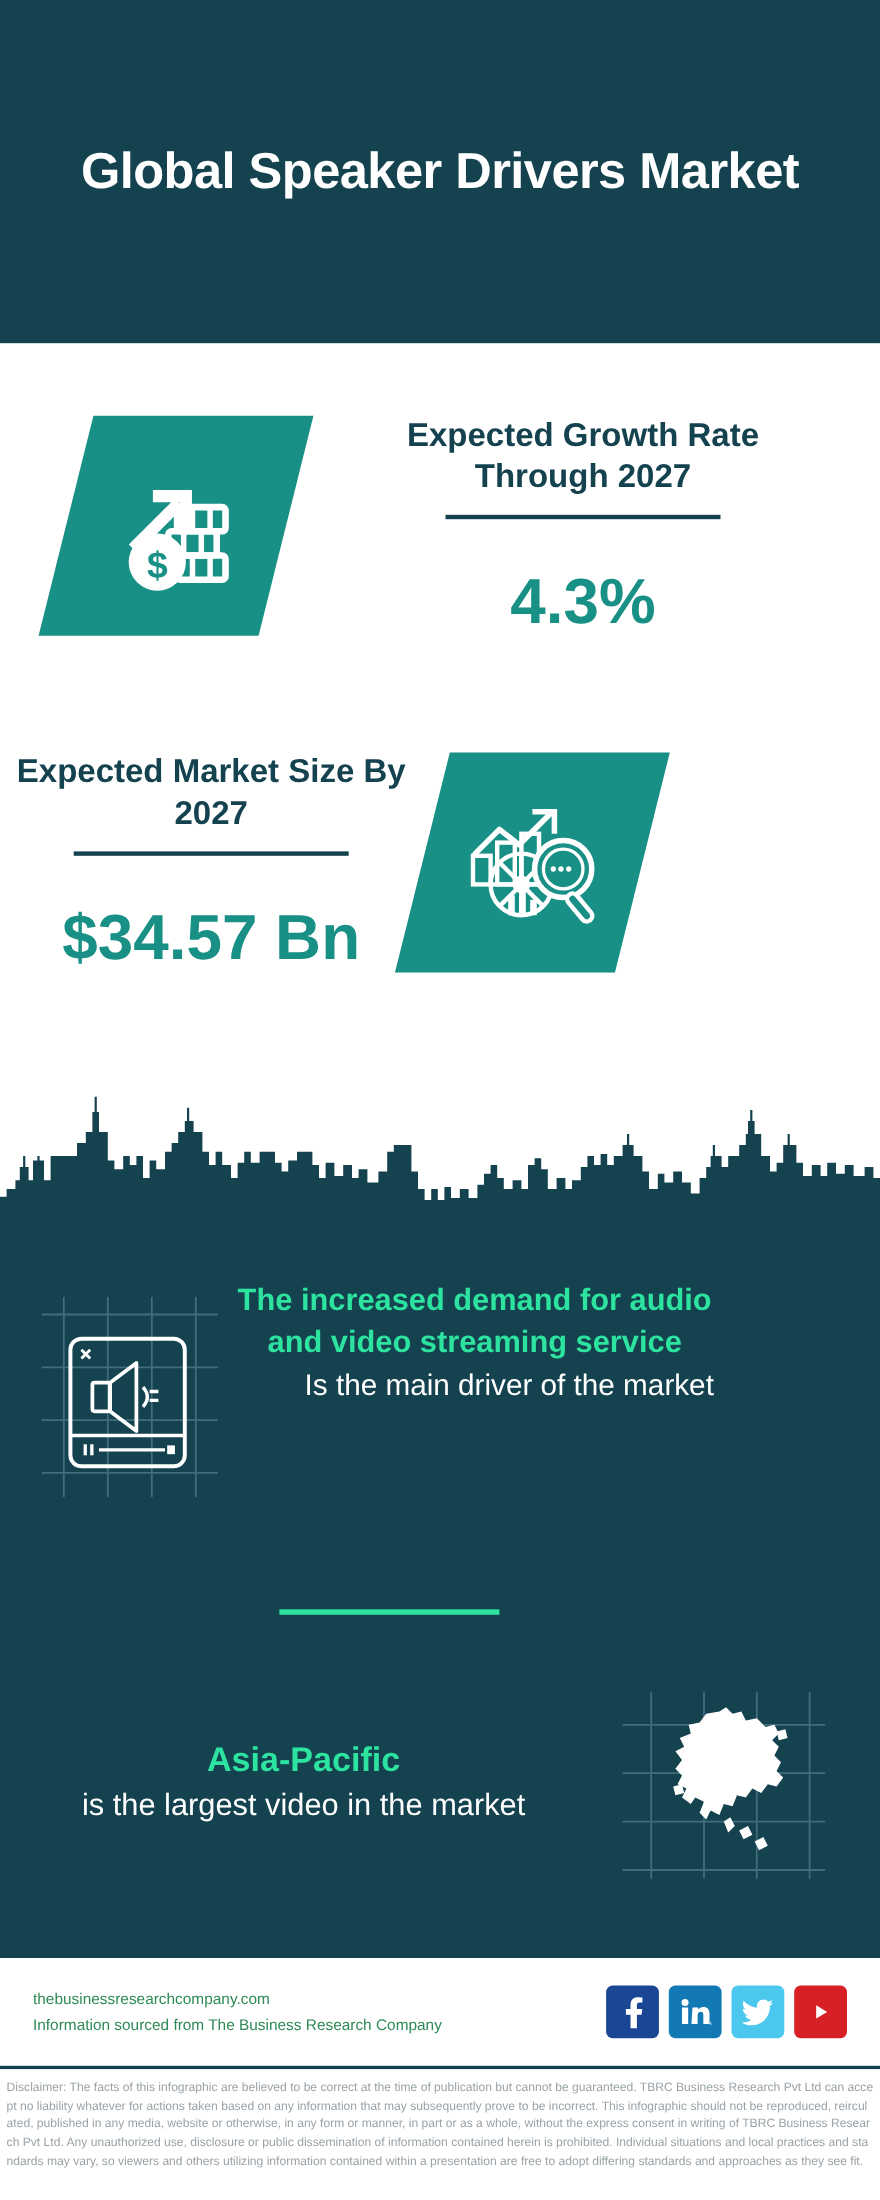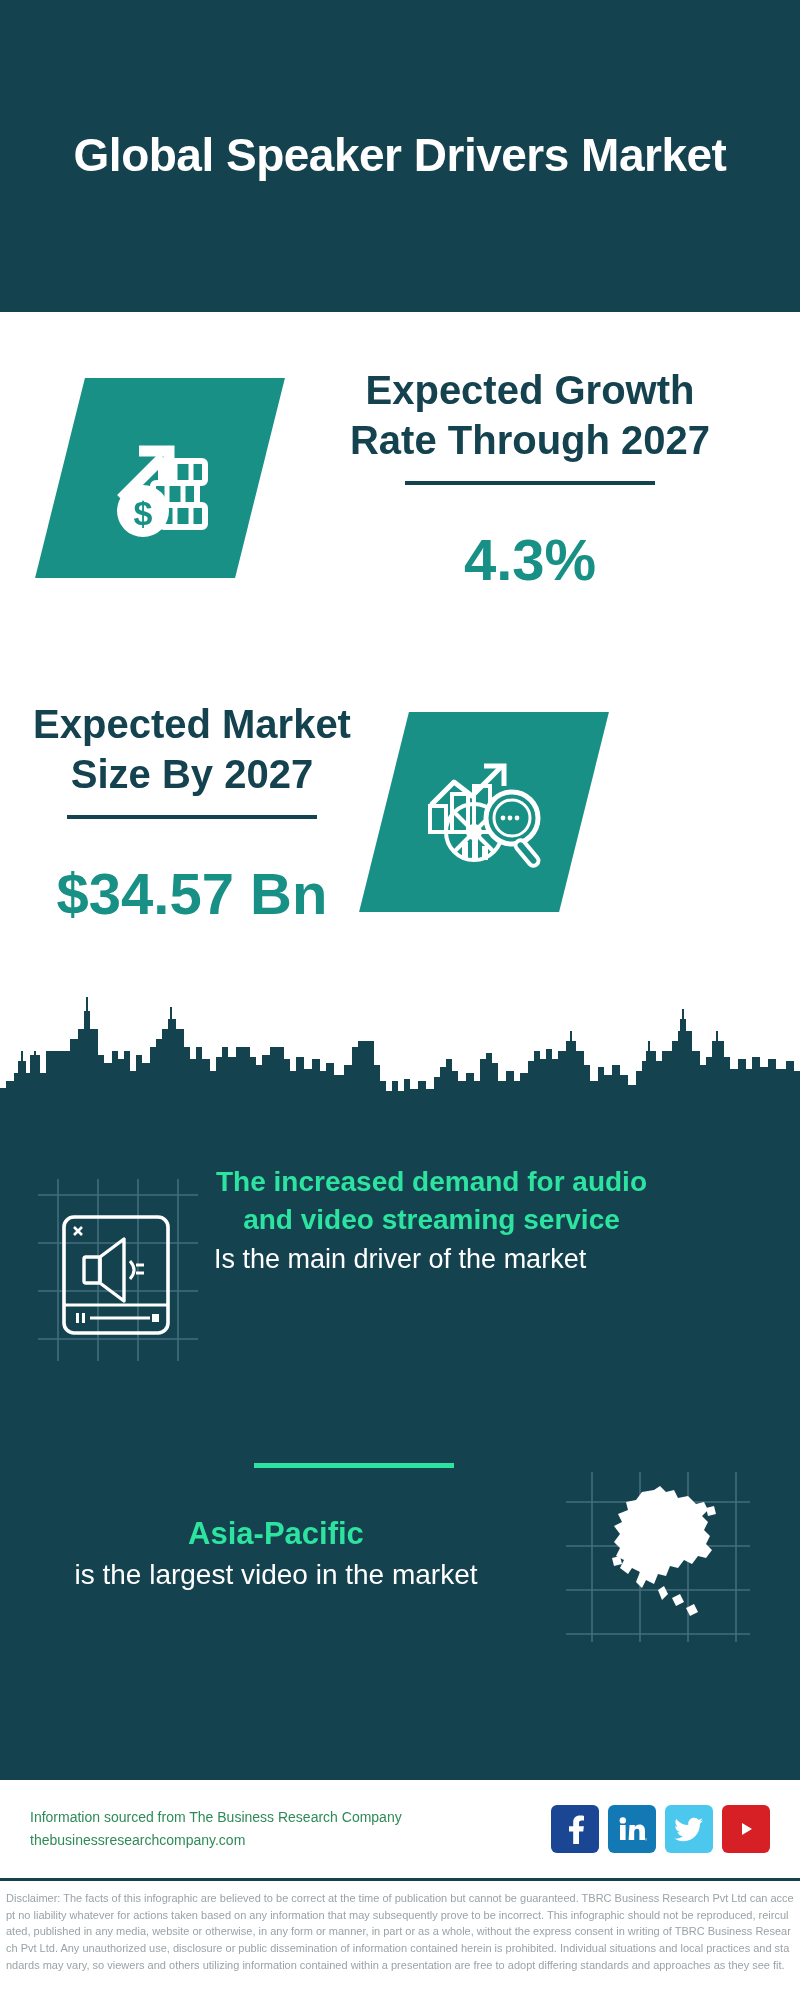--- a/index.html
+++ b/index.html
@@ -44,34 +44,34 @@
     background:#189085;
     transform:skewX(-14deg);
     display:flex; align-items:center; justify-content:center;
     flex:0 0 auto;
   }
   .para-inner { transform:skewX(14deg); display:flex; align-items:center; justify-content:center; }
   .stat-1-icon-wrap { margin-left:60px; }
   .stat-text-block { flex:1; display:flex; flex-direction:column; align-items:center; }
   .stat-label {
     color:#15424f;
-    font-size:40px; font-weight:bold;
+    font-size:30px; font-weight:bold;
     text-align:center; line-height:1.25;
     max-width:380px;
   }
   .stat-rule { width:250px; height:4px; background:#15424f; margin:16px 0 8px; }
   .stat-value {
     color:#189085;
     font-size:58px; font-weight:bold;
     text-align:center; line-height:1.1;margin-top:35px;
   }
 
   
   .stat-row-2 {
-    position:absolute; left:0; top:644px;
+    position:absolute; left:0; top:616px;
     width:644px; height:336px;
     display:flex; align-items:center;
   }
   .stat-2-icon-wrap { margin-right:60px; }
 
   
   .dark-panel {
     position:absolute; left:0; top:1108px;
     width:800px; height:672px;
     background:#15424f;
@@ -97,33 +97,33 @@
   }
   .driver-text { flex:1; padding-left:6px; padding-top:8px; }
   .driver-headline {
     color:#2de3a0;
     font-size:28px; font-weight:bold;
     text-align:center; line-height:1.35;
   }
   .driver-sub {
     color:#ffffff;
     font-size:27px; font-weight:normal;
-    text-align:left; line-height:1.35;
+    text-align:right; line-height:1.35;
     margin-top:2px;
   }
 
   
   .mint-rule {
     position:absolute; left:254px; top:1463px;
     width:200px; height:5px; background:#2de3a0;
   }
 
   
   .region-section {
-    position:absolute; left:0; top:1444px;
+    position:absolute; left:0; top:1510px;
     width:800px; height:220px;
     display:flex; align-items:center;
     padding:0 30px;
     gap:36px;
   }
   .region-text { flex:1; }
   .region-headline {
     color:#2de3a0;
     font-size:31px; font-weight:bold;
     text-align:center; line-height:1.3;
@@ -361,22 +361,22 @@
         <path fill="#ffffff" d="M114 134 L122 130 L126 138 L118 142 Z"></path>
         <path fill="#ffffff" d="M128 144 L136 140 L140 148 L132 152 Z"></path>
         <path fill="#ffffff" d="M54 94 L62 92 L64 100 L56 102 Z"></path>
         <path fill="#ffffff" d="M148 44 L156 42 L158 50 L150 52 Z"></path>
       </svg>
     </div>
   </div>
 
   <div class="footer">
     <div class="footer-text">
+      <div class="footer-line">thebusinessresearchcompany.com</div>
       <div class="footer-line">Information sourced from The Business Research Company</div>
-      <div class="footer-line">thebusinessresearchcompany.com</div>
     </div>
     <div class="social-row">
       <div class="social-btn sb-fb">
         <svg width="26" height="30" viewBox="0 0 26 30">
           <path fill="#ffffff" d="M17 30 V17.5 h4.2 l0.7-5.2 H17 V9 c0-1.5 .5-2.5 2.7-2.5 H22 V1.9
             C21.3 1.8 19.7 1.6 17.9 1.6 c-4 0-6.7 2.4-6.7 6.9 v3.8 H7 v5.2 h4.2 V30 Z"></path>
         </svg>
       </div>
       <div class="social-btn sb-li">
         <svg width="30" height="28" viewBox="0 0 30 28">

